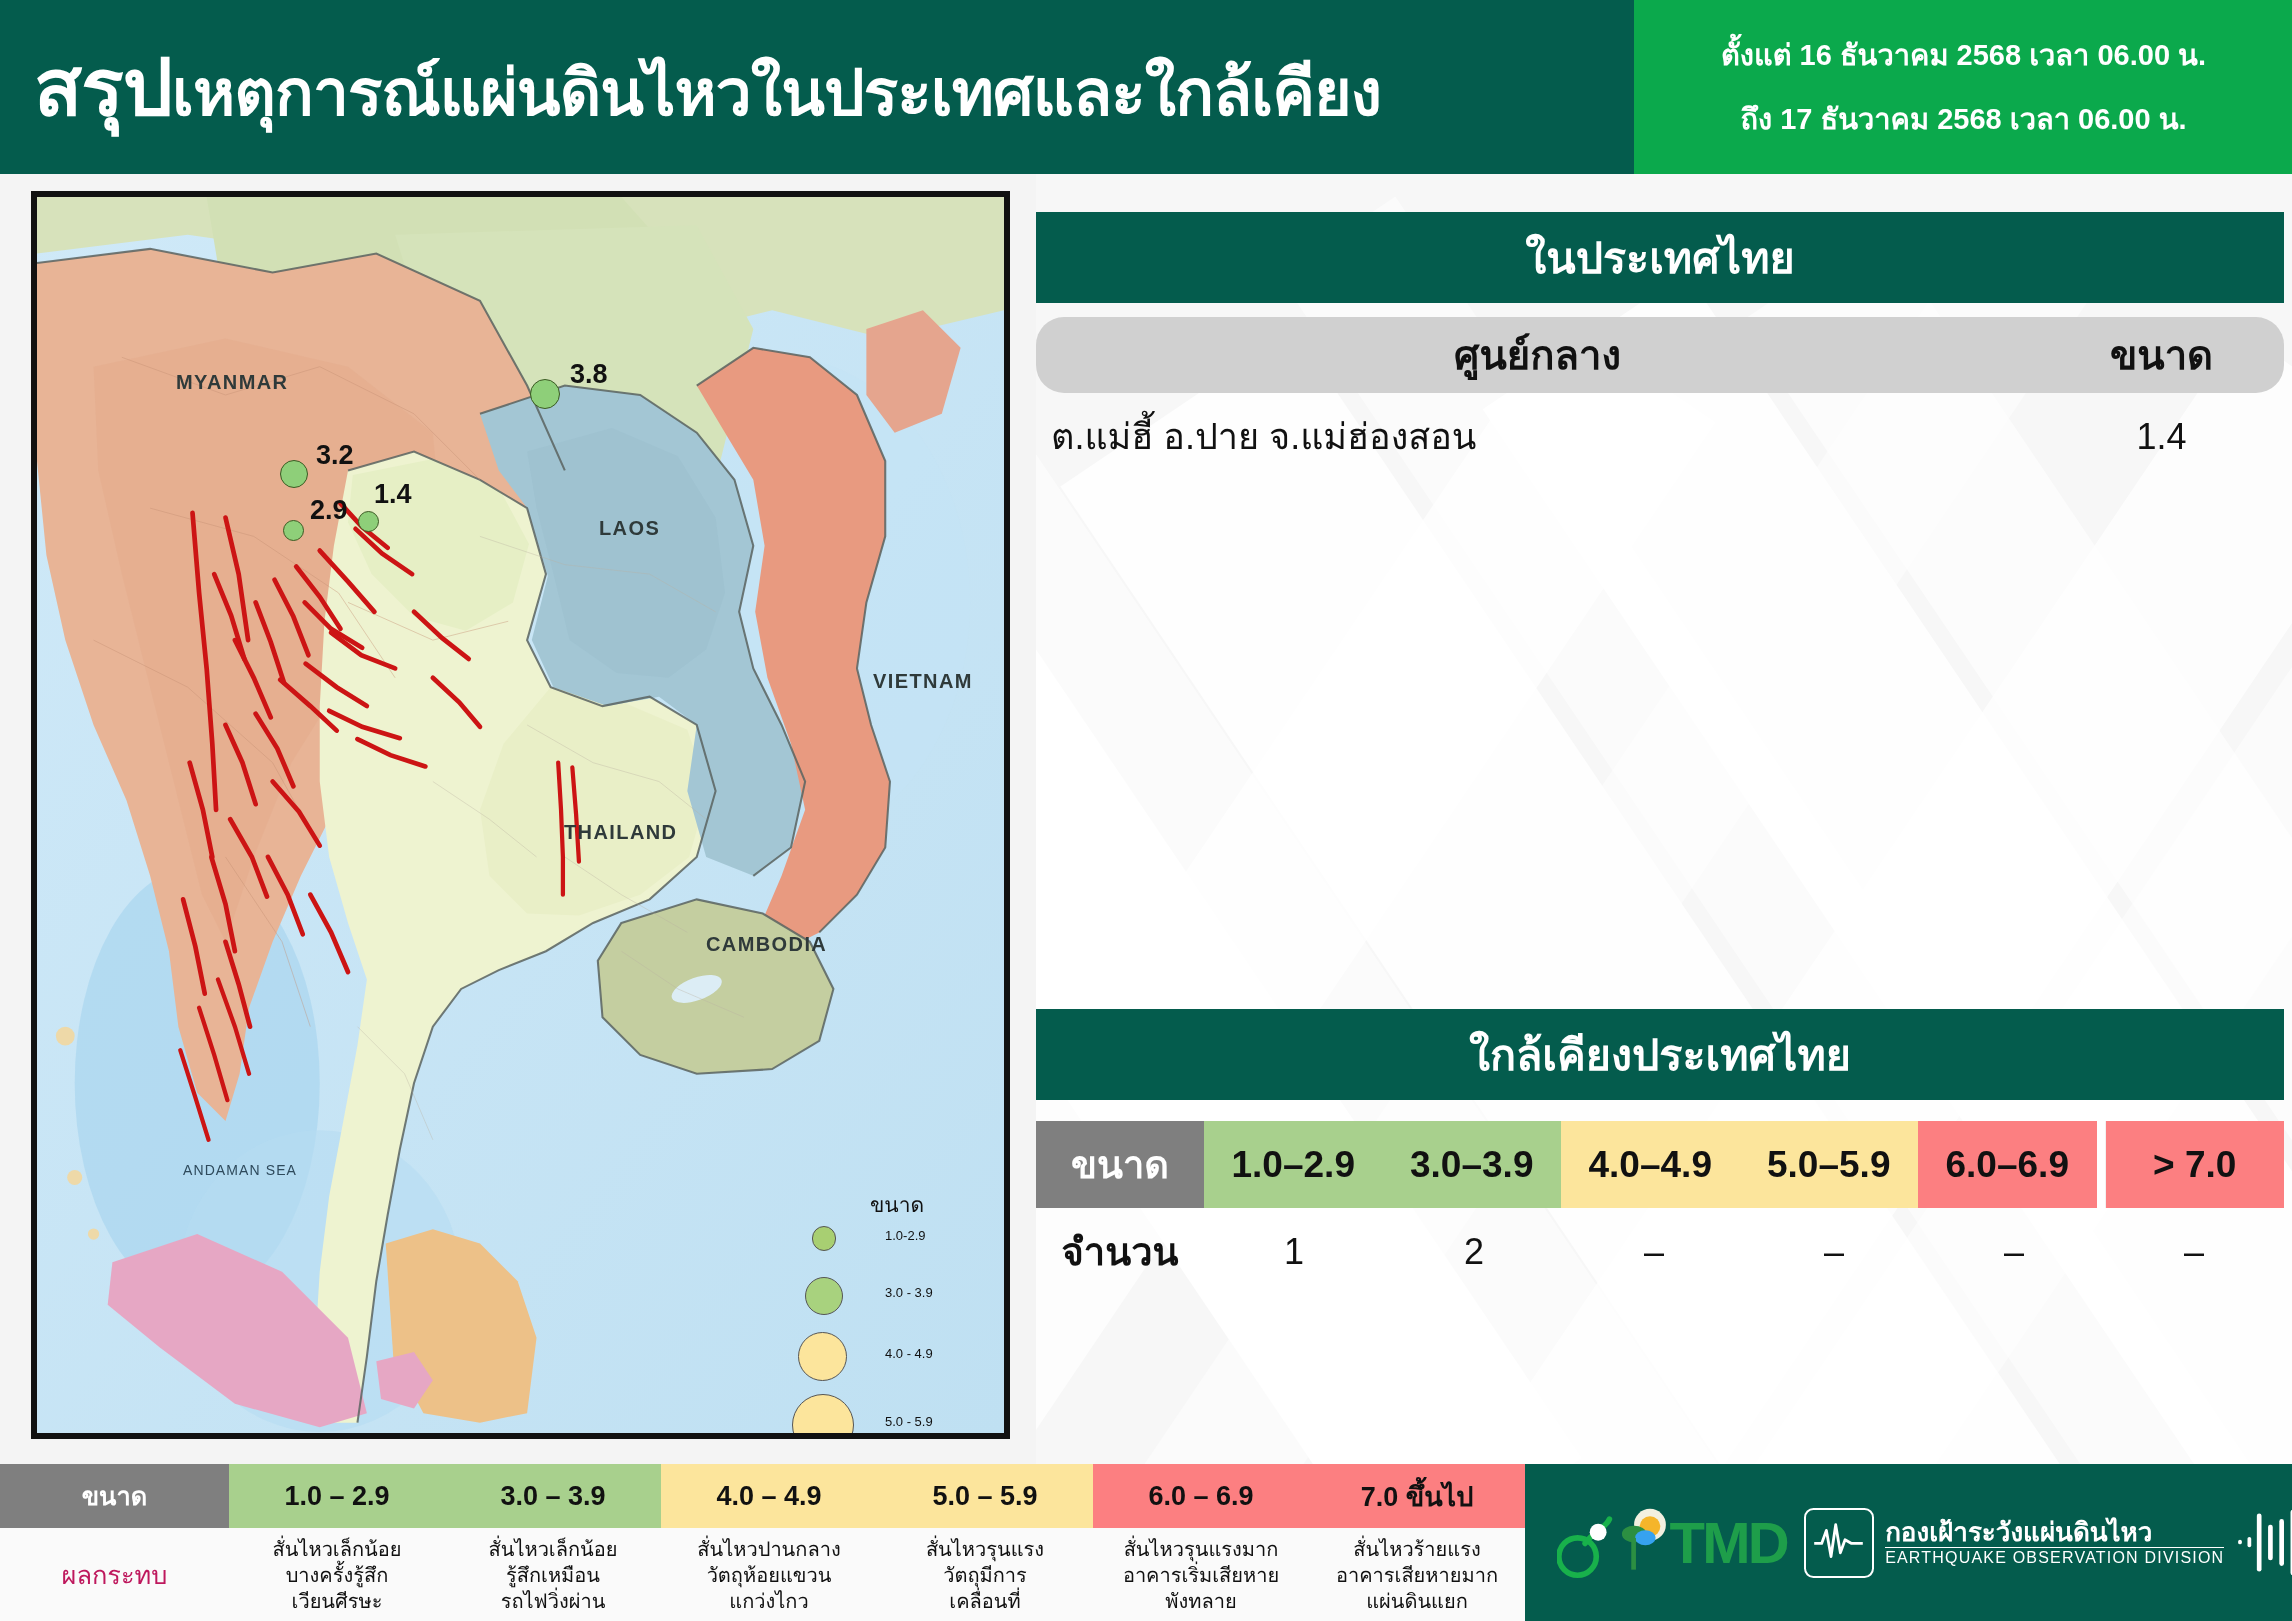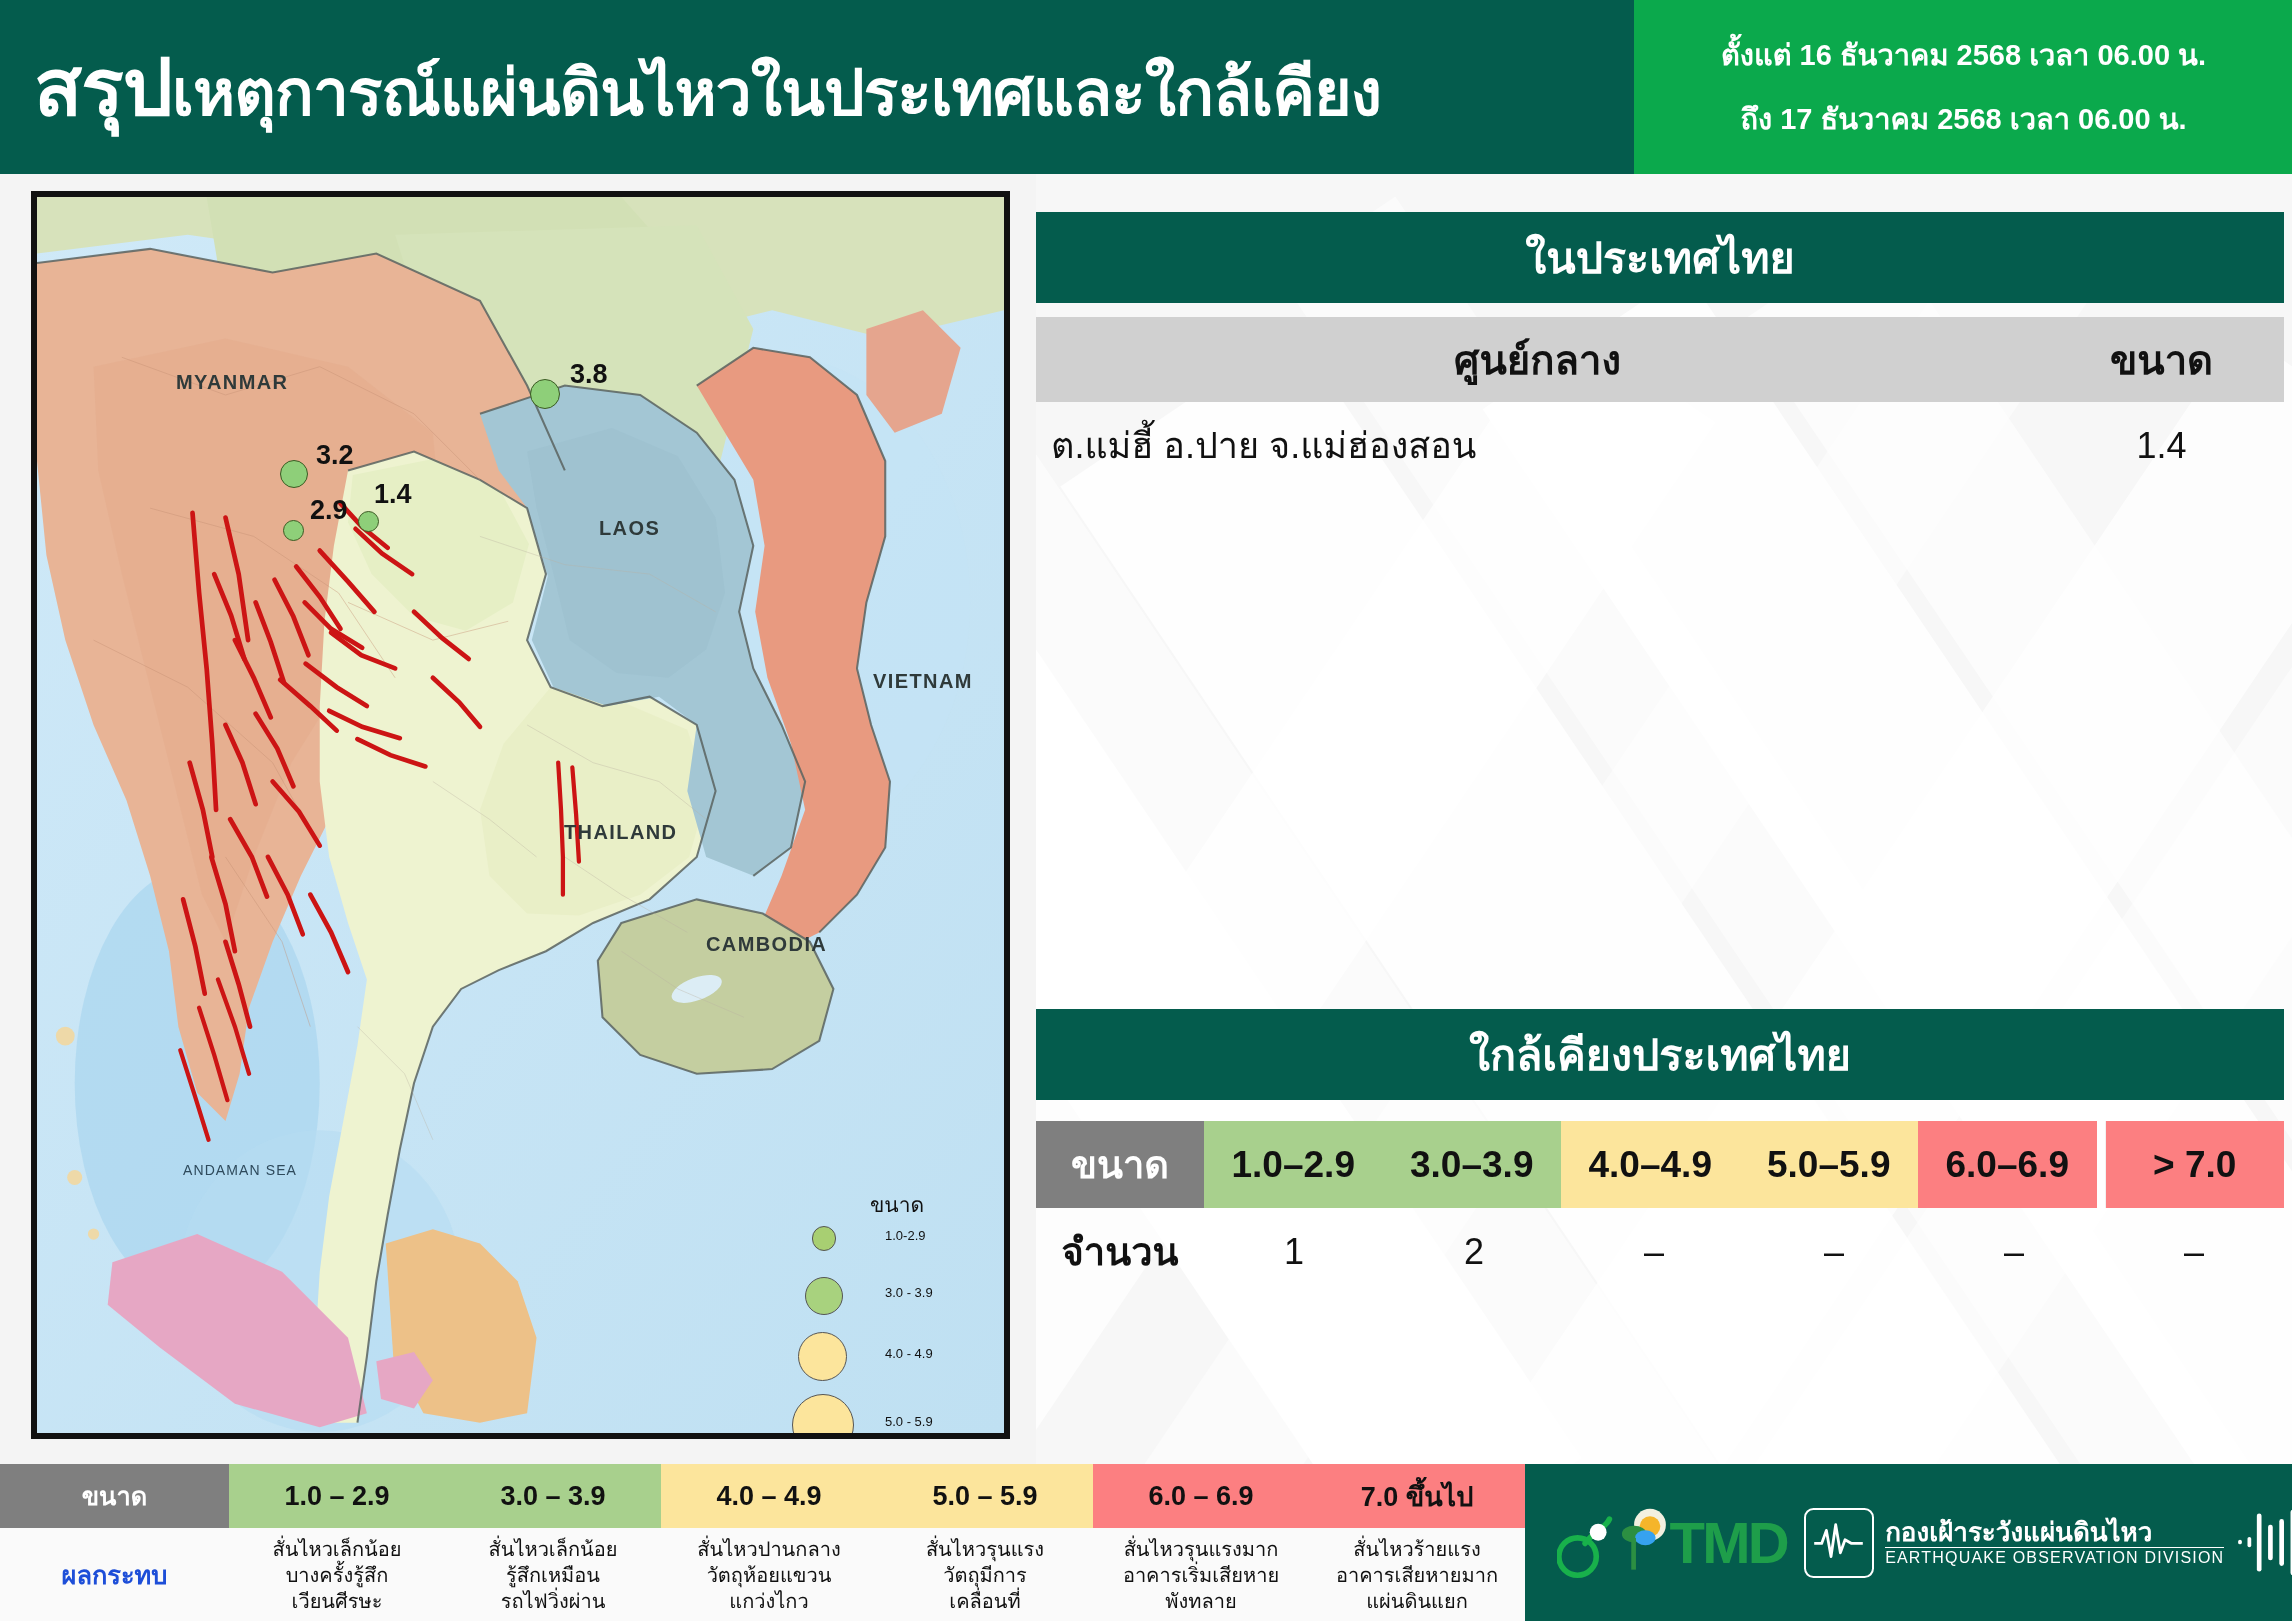--- a/index.html
+++ b/index.html
@@ -112,21 +112,21 @@
     color:#fff;
     display:flex;align-items:center;justify-content:center;
     font-size:43px;font-weight:bold;
   }
   #table1-head{left:1036px;top:212px;width:1248px;height:91px;}
   #table2-head{left:1036px;top:1009px;width:1248px;height:91px;}
 
   
   #table1{position:absolute;left:1036px;top:317px;width:1248px;}
   #t1-header-row{
-    display:flex;background:#d0d0d0;height:85px;align-items:center;
+    display:flex;background:#d0d0d0;height:76px;align-items:center;border-radius:28px;
   }
   #t1-header-row .th{
     font-size:40px;font-weight:600;color:#111;text-align:center;
   }
   #t1-header-row .th.c1{flex:1 1 auto;}
   #t1-header-row .th.c2{width:245px;flex:0 0 245px;}
   .t1-row{display:flex;align-items:center;height:87px;}
   .t1-row .td{font-size:36px;color:#111;}
   .t1-row .td.c1{flex:1 1 auto;padding-left:15px;}
   .t1-row .td.c2{width:245px;flex:0 0 245px;text-align:center;}
@@ -166,21 +166,21 @@
     font-size:25.4px;font-weight:600;
   }
   #bb-row-mag .bb-cell{
     flex:1 1 0;display:flex;align-items:center;justify-content:center;
     font-size:27px;font-weight:700;color:#111;
   }
   #bb-row-eff{display:flex;height:93px;background:#fafafa;}
   #bb-row-eff .bb-lbl{
     width:229px;flex:0 0 229px;
     display:flex;align-items:center;justify-content:center;
-    font-size:25.4px;font-weight:700;color:#1d4ed8;
+    font-size:25.4px;font-weight:400;color:#be185d;
   }
   #bb-row-eff .bb-cell{
     flex:1 1 0;display:flex;flex-direction:column;align-items:center;justify-content:center;
     font-size:20px;line-height:1.30;color:#111;text-align:center;
   }
   #bottom-logo{
     flex:1 1 auto;background:#045c4d;
     display:flex;align-items:center;justify-content:flex-start;
     gap:17px;padding-left:32px;
   }

